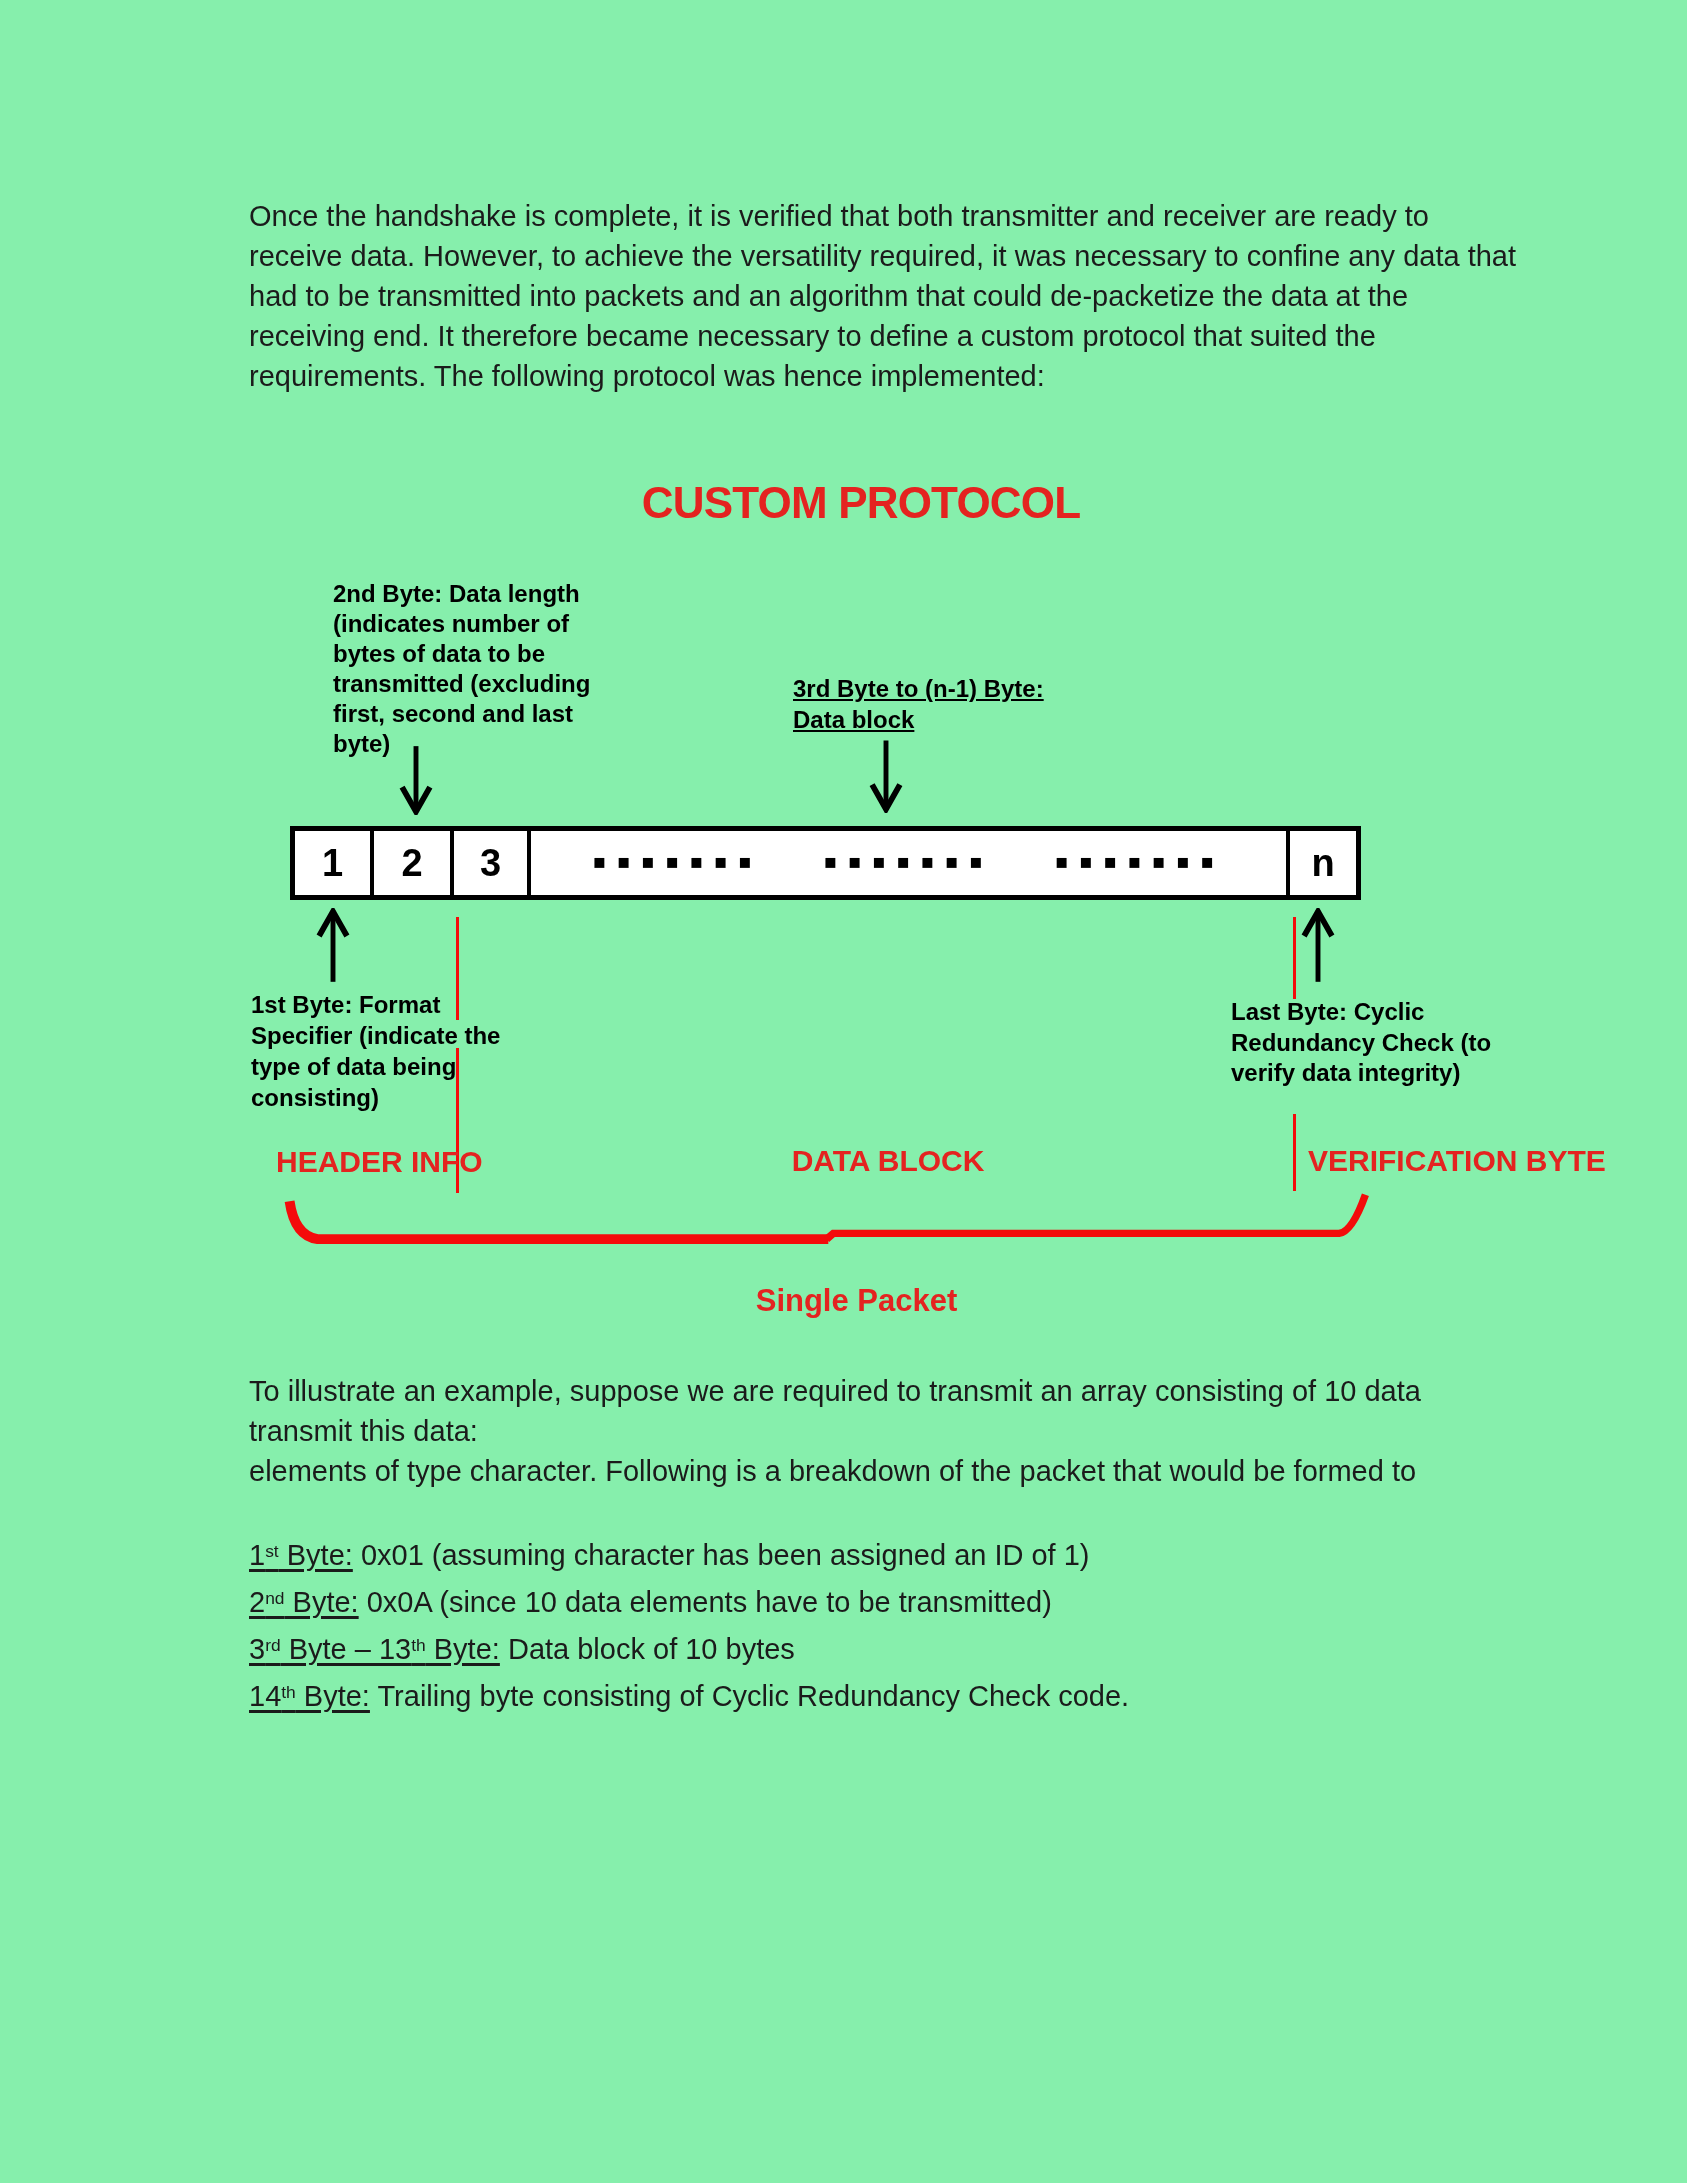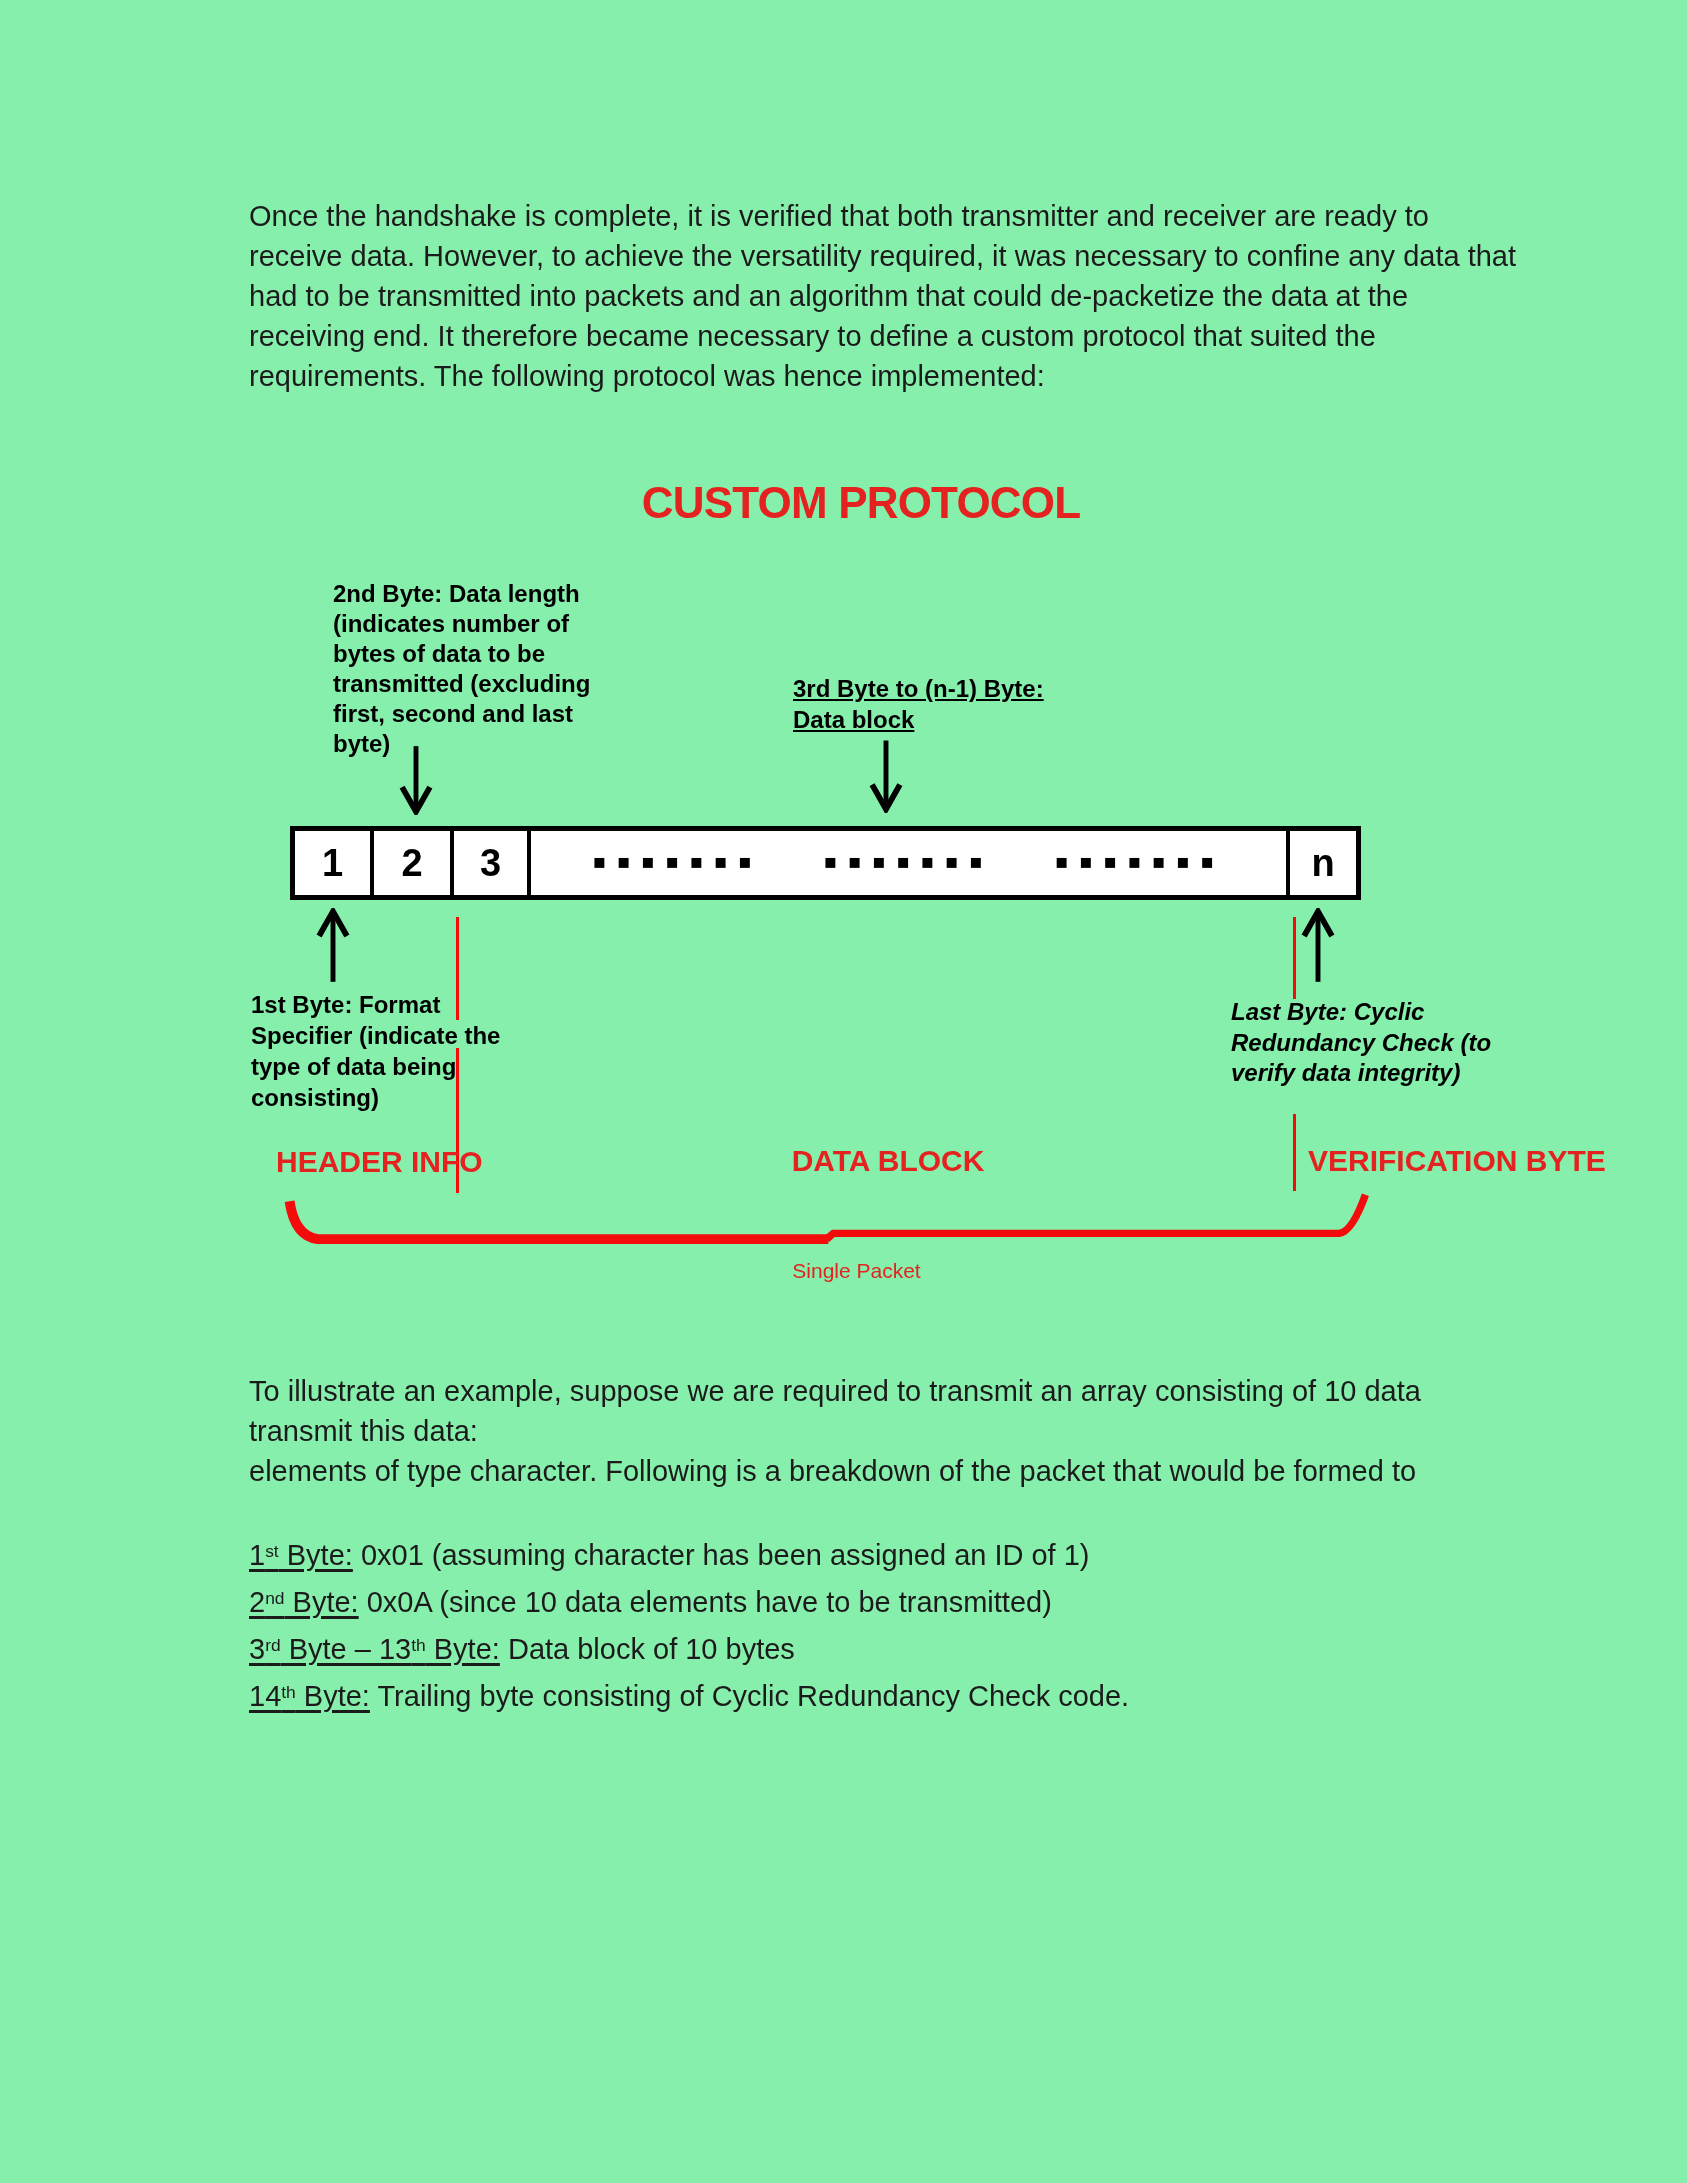--- a/index.html
+++ b/index.html
@@ -14,21 +14,21 @@
   .abs{position:absolute;}
   .para{font-size:29px;line-height:40px;color:#1b1b1b;white-space:nowrap;}
   .tline{white-space:nowrap;}
   .diagram-title{
     width:1228px;text-align:center;
     font-size:44px;font-weight:bold;letter-spacing:-0.8px;
     color:var(--red-text,#e42320);white-space:nowrap;
   }
   .dlabel{font-size:24px;font-weight:bold;line-height:30px;color:#000;white-space:nowrap;}
   .dlabel-b{line-height:30.5px;text-decoration:underline;}
-  .dlabel-lb{line-height:30.5px;font-style:italic;}
+  .dlabel-lb{line-height:30.5px;}
   .dlabel-fb{line-height:31px;}
   .section-label{
     font-size:30px;font-weight:bold;color:var(--red-text,#e42320);white-space:nowrap;
   }
   .center400{width:330px;text-align:center;}
   .packet-box{
     display:flex;flex-direction:row;align-items:stretch;
     width:1071px;height:74px;box-sizing:border-box;
     border:5.8px solid #000;background:#fff;
   }
@@ -42,21 +42,21 @@
   .cell-data{flex:1;display:flex;align-items:center;justify-content:space-evenly;border-right:4.1px solid #000;}
   .cell-n{width:66px;}
   .dash-run{
     font-size:20px;letter-spacing:10.7px;color:#000;
     font-family:"DejaVu Sans",sans-serif;
     transform:translateY(-1.6px);
   }
   .redline{width:2.5px;background:var(--red-line,#f40b0b);}
   .bracket-label{
     width:1153px;text-align:center;
-    font-size:21px;font-weight:normal;color:var(--red-text,#e42320);white-space:nowrap;
+    font-size:31px;font-weight:bold;color:var(--red-text,#e42320);white-space:nowrap;margin-top:24px;
   }
   .list-line{font-size:29px;line-height:43px;color:#1b1b1b;white-space:nowrap;}
   .u{
     text-decoration:underline;
     text-decoration-thickness:2.5px;
     text-underline-offset:4.1px;
   }
   .u sup{
     font-size:60%;
     vertical-align:baseline;

